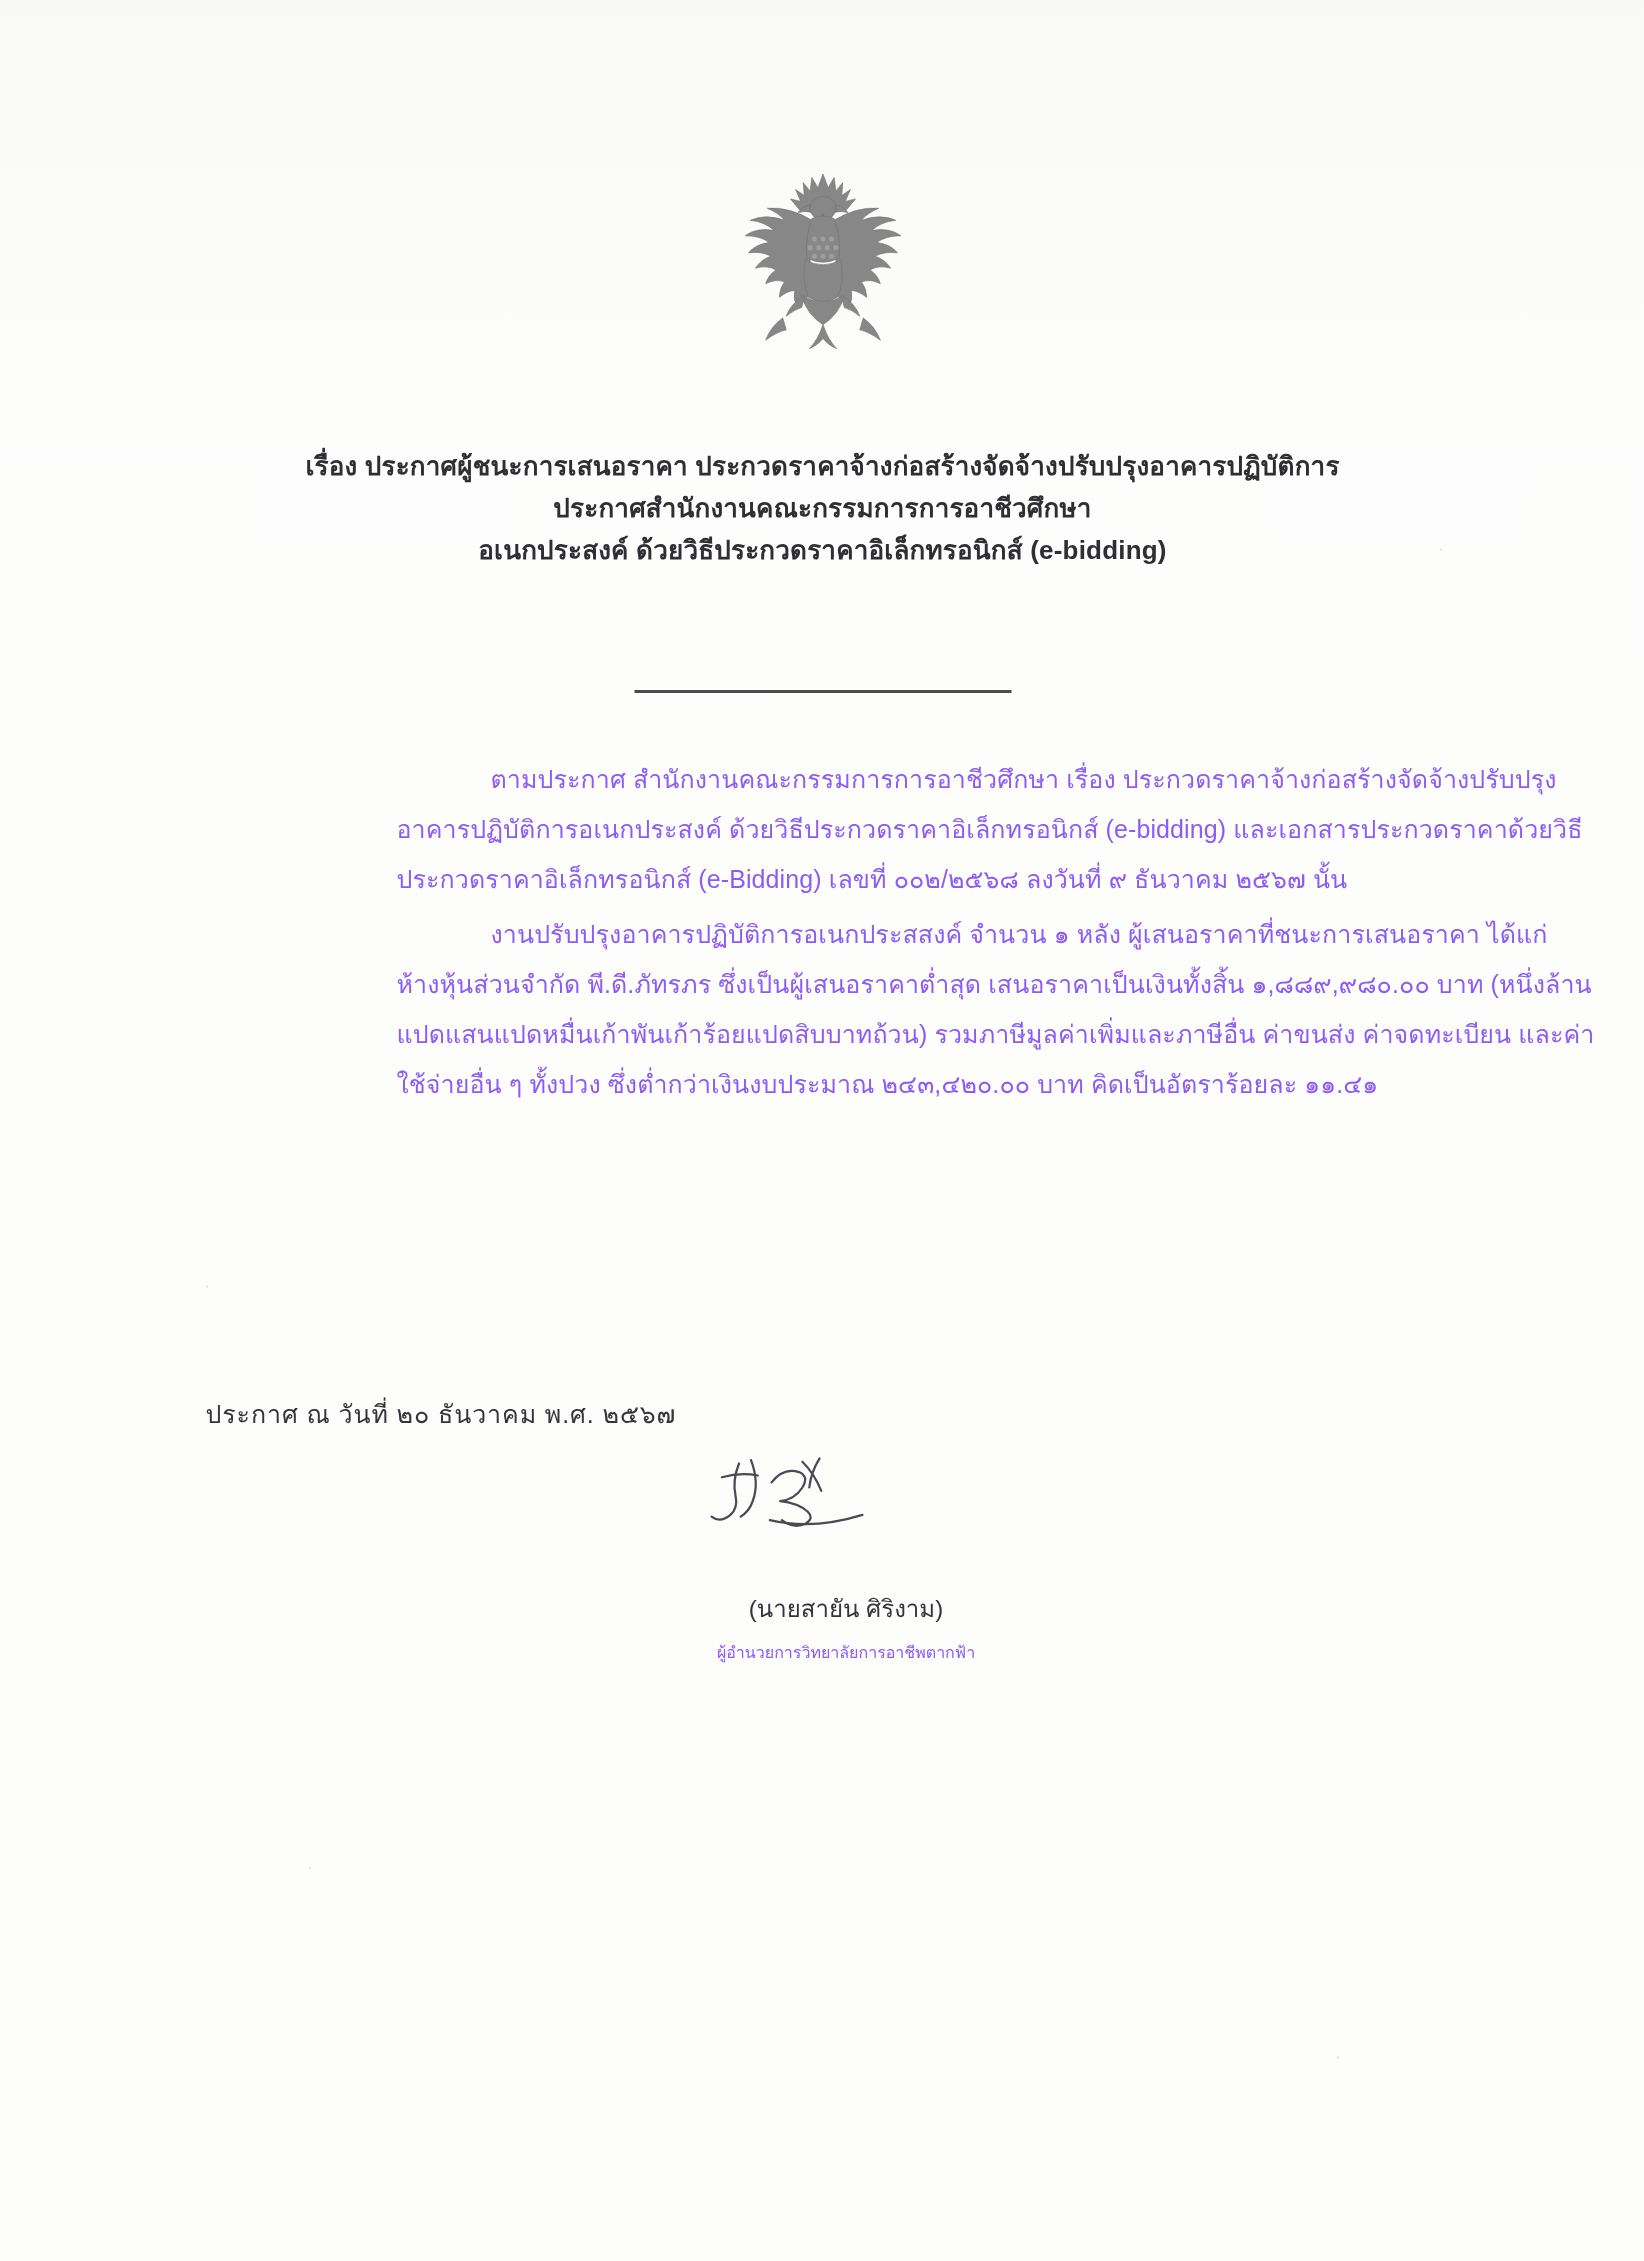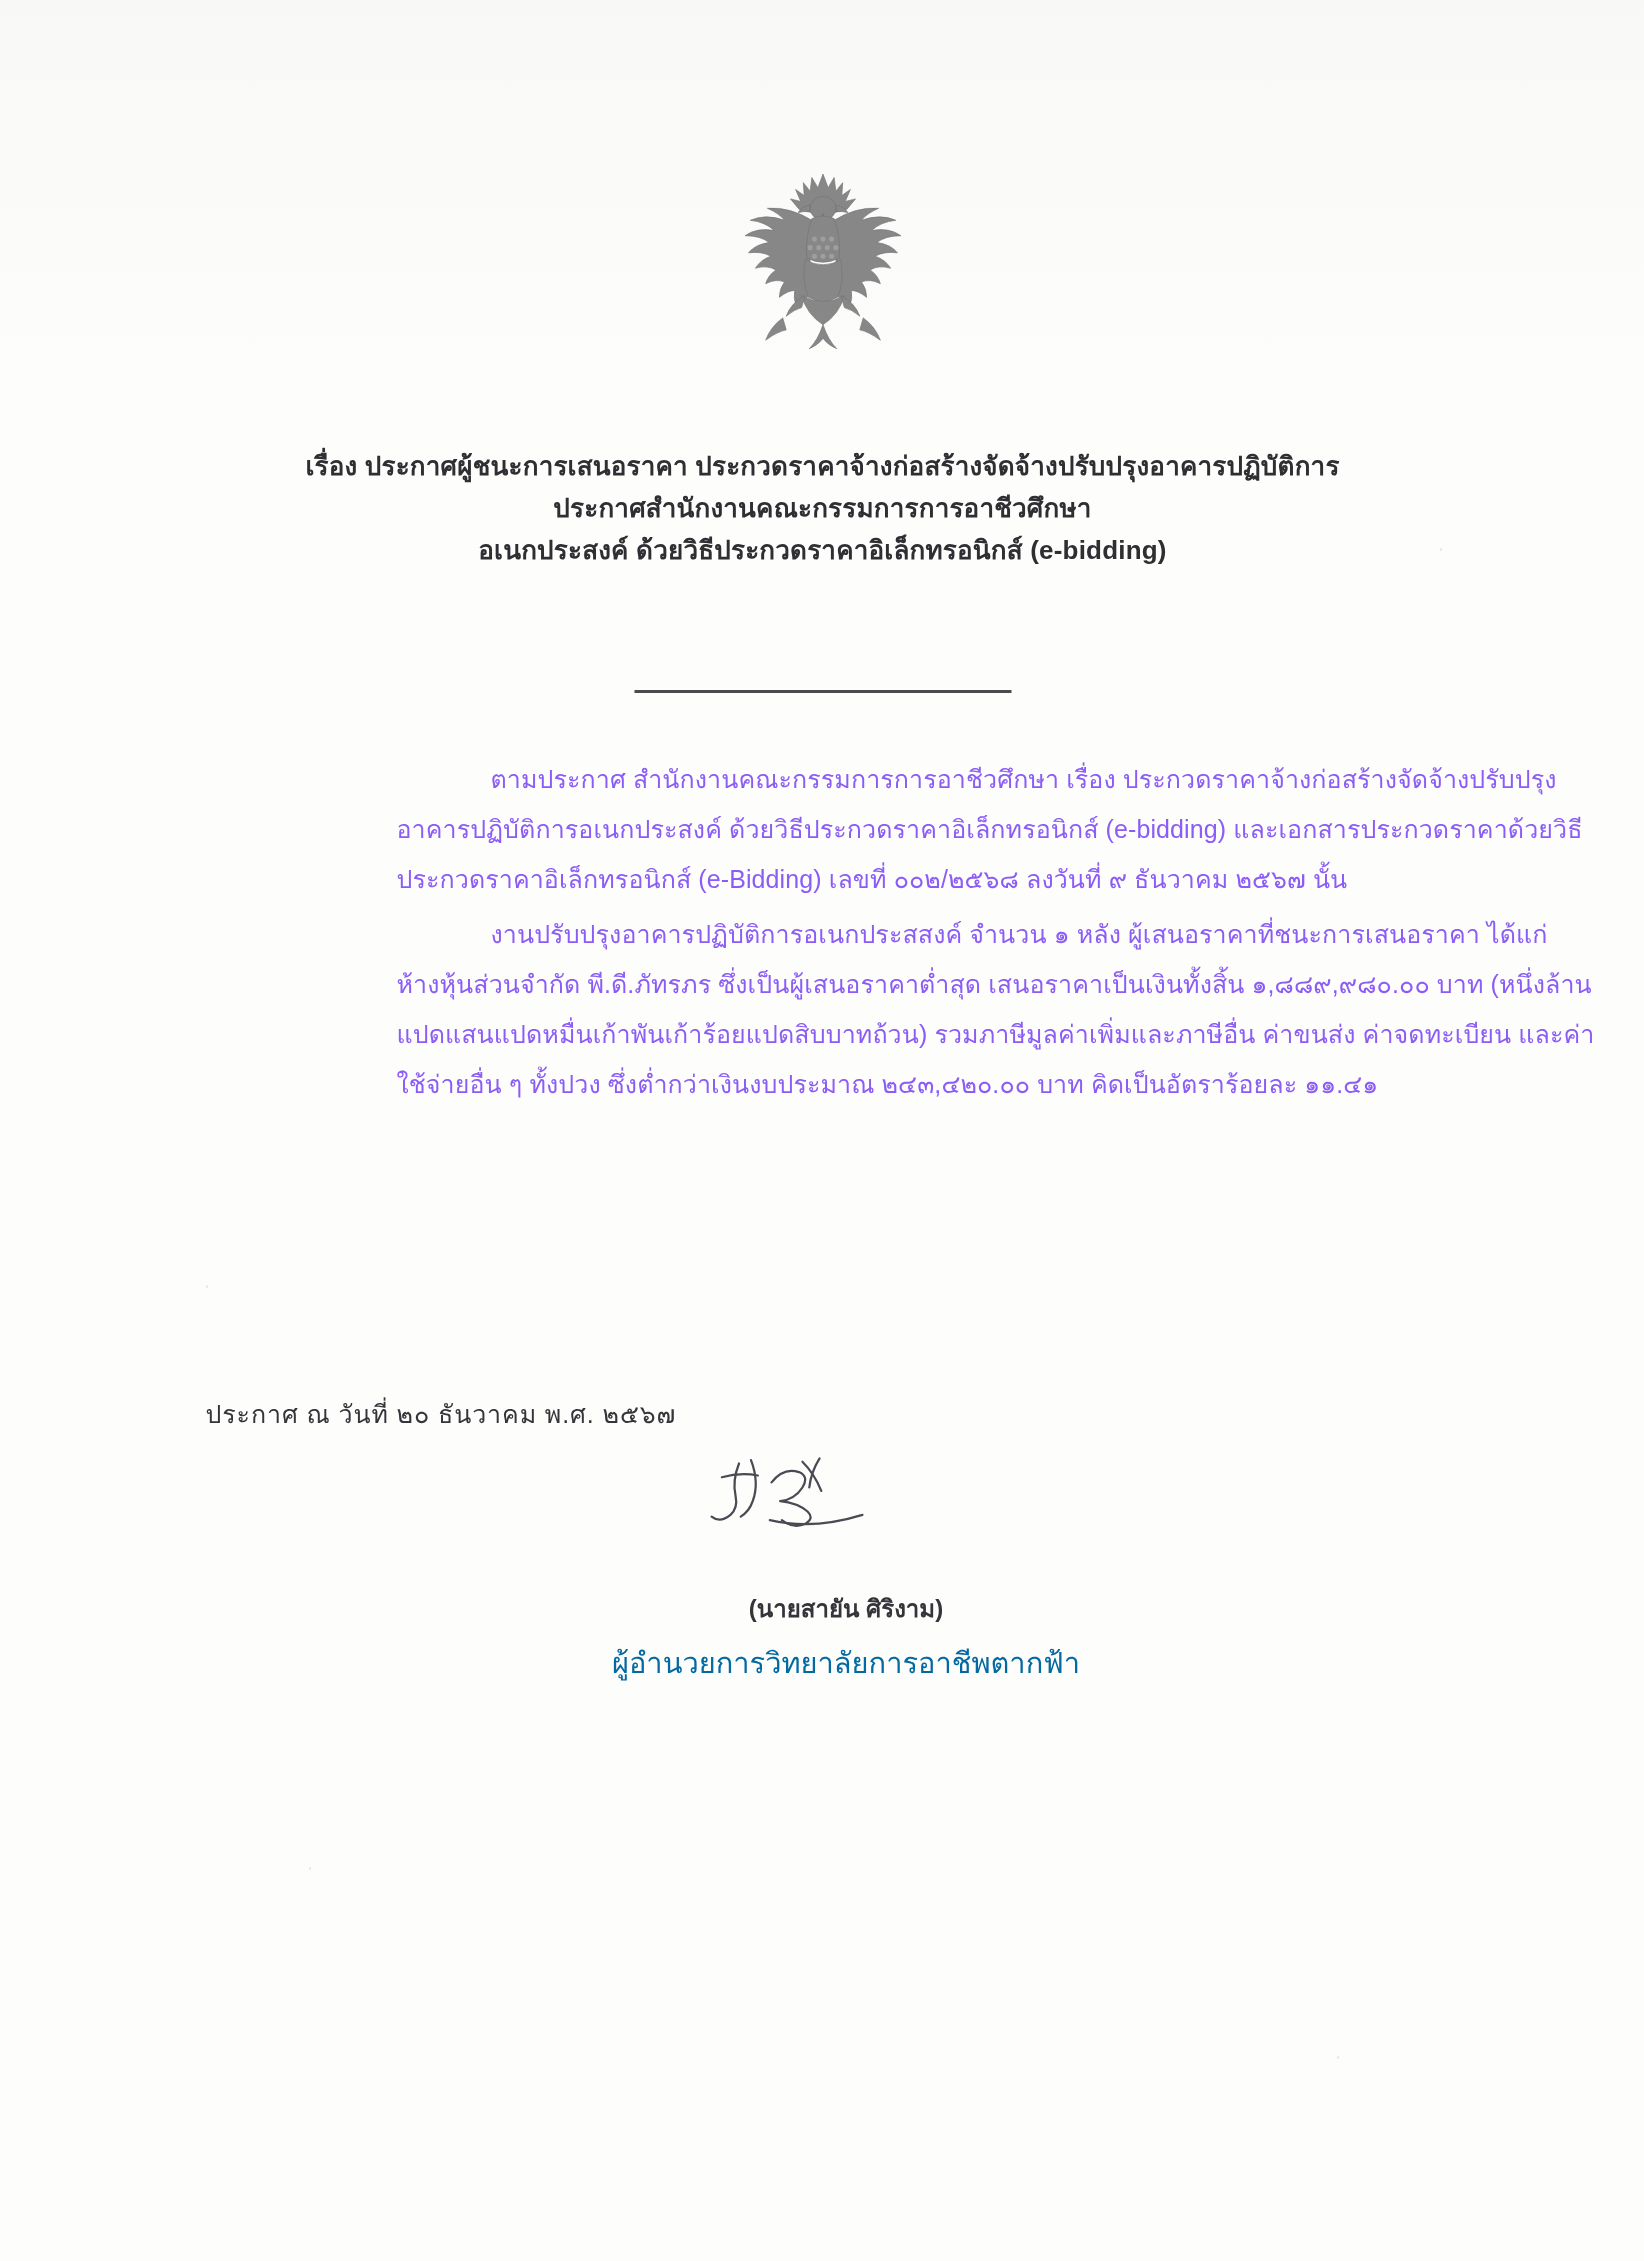--- a/index.html
+++ b/index.html
@@ -117,30 +117,29 @@
 
   .sign-name {
     position: absolute;
     top: 1589px;
     left: 0;
     right: 0;
     text-align: center;
     font-size: 24px;
     color: #34343a;
     padding-left: 47px;
-    font-weight: bold;
   }
   .sign-title {
     position: absolute;
     top: 1640px;
     left: 0;
     right: 0;
     text-align: center;
-    font-size: 29px;
-    color: #0369a1;
+    font-size: 16px;
+    color: #8b5cf6;
     padding-left: 47px;
   }
 
   
   .speckle {
     position: absolute;
     width: 2.6px; height: 2.6px;
     background: #d8d8d4;
     border-radius: 50%;
     opacity: 0.6;

